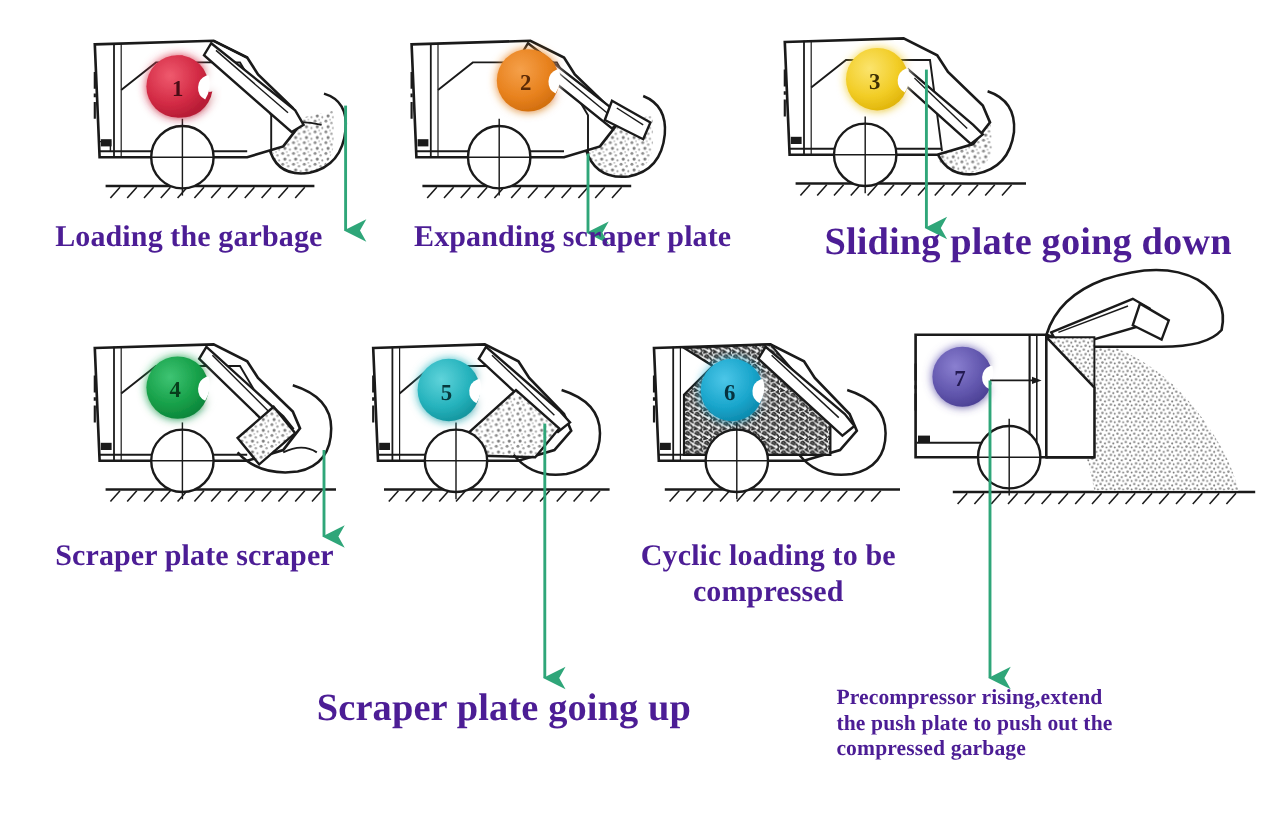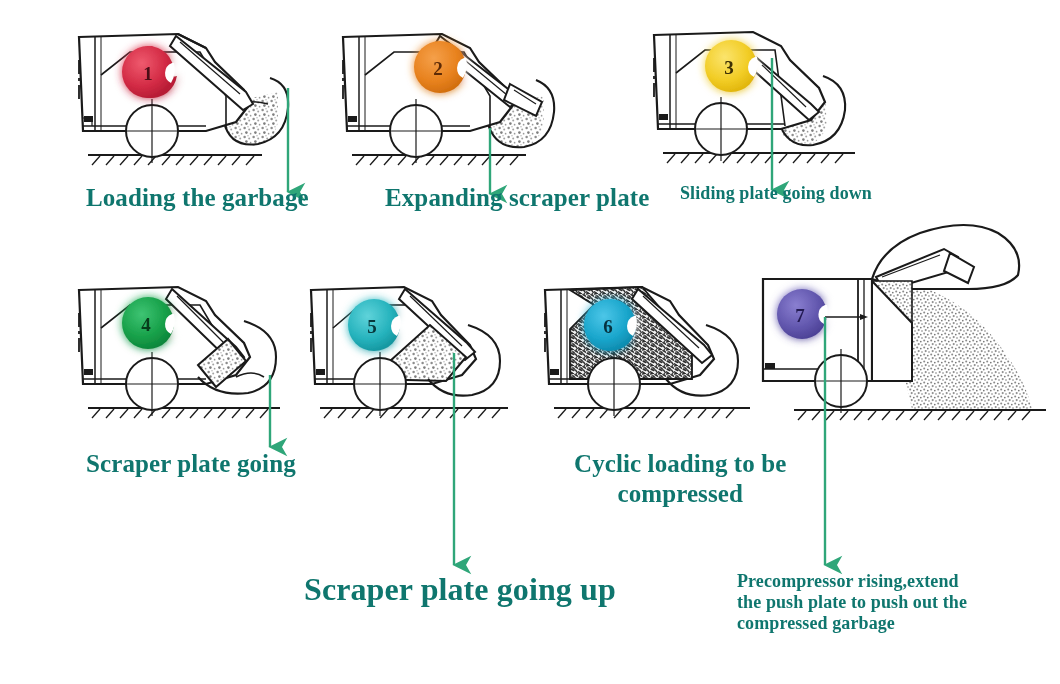--- a/index.html
+++ b/index.html
@@ -10,29 +10,28 @@
     font-family:"Liberation Serif", serif;
     overflow:hidden;
     position:relative;
   }
   #stage{position:absolute;left:0;top:0;width:1060px;height:684px;}
   #stage svg{display:block;}
   .caption{
     position:absolute;
     font-family:"Liberation Serif", serif;
     font-weight:bold;
-    color:#0f766e;
+    color:#4c1d95;
     letter-spacing:0.1px;
     white-space:pre-line;
     line-height:1.18;
-    margin-left:40px;
   }
   .cap-1{left:46px;  top:183px; font-size:25px;}
   .cap-2{left:345px; top:183px; font-size:25px;}
-  .cap-3{left:640px; top:183px; font-size:18px;}
+  .cap-3{left:687px; top:183px; font-size:32px;}
   .cap-4{left:46px;  top:449px; font-size:25px;}
   .cap-5{left:264px; top:571px; font-size:32px;}
   .cap-6{left:534px; top:449px; font-size:25px; text-align:center;}
   .cap-7{left:697px; top:571px; font-size:18px;}
 </style>
 </head>
 <body>
 
 <div id="stage">
 <svg width="1060" height="684" viewBox="0 0 1060 684" xmlns="http://www.w3.org/2000/svg">
@@ -474,19 +473,19 @@
     <path d="M154 101 L162 104 L154 107 Z" fill="#1a1a1a"></path>
     <line x1="119" y1="104" x2="119" y2="352" stroke="#2fa679" stroke-width="2.4" marker-end="url(#ah)"></line>
   </g>
 
 </svg>
 </div>
 
 <div class="caption cap-1">Loading the garbage</div>
 <div class="caption cap-2">Expanding scraper plate</div>
 <div class="caption cap-3">Sliding plate going down</div>
-<div class="caption cap-4">Scraper plate going</div>
+<div class="caption cap-4">Scraper plate scraper</div>
 <div class="caption cap-5">Scraper plate going up</div>
 <div class="caption cap-6">Cyclic loading to be
 compressed</div>
 <div class="caption cap-7">Precompressor rising,extend
 the push plate to push out the
 compressed garbage</div>
 
 </body></html>

